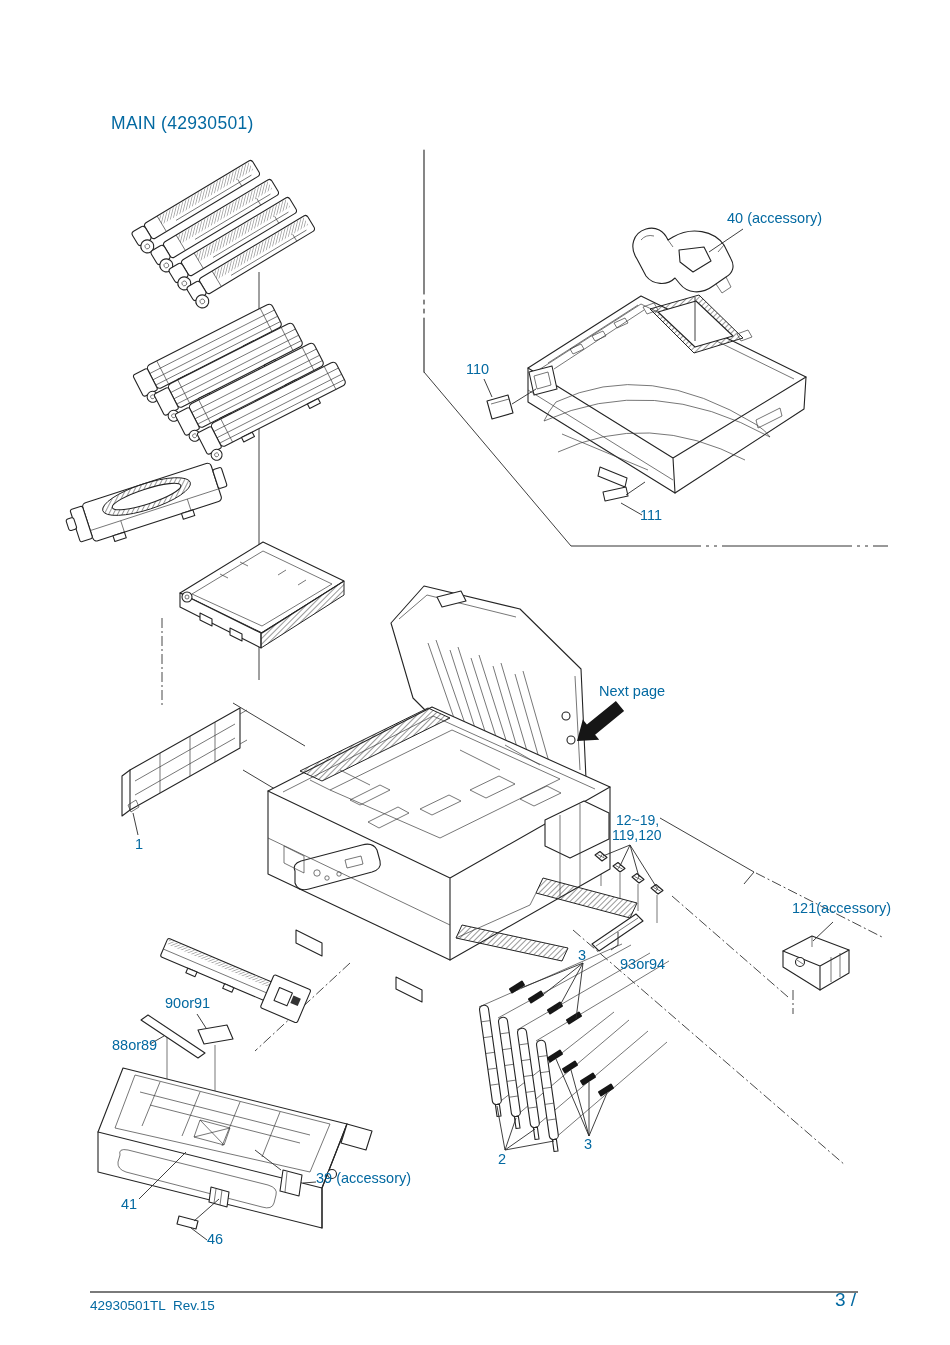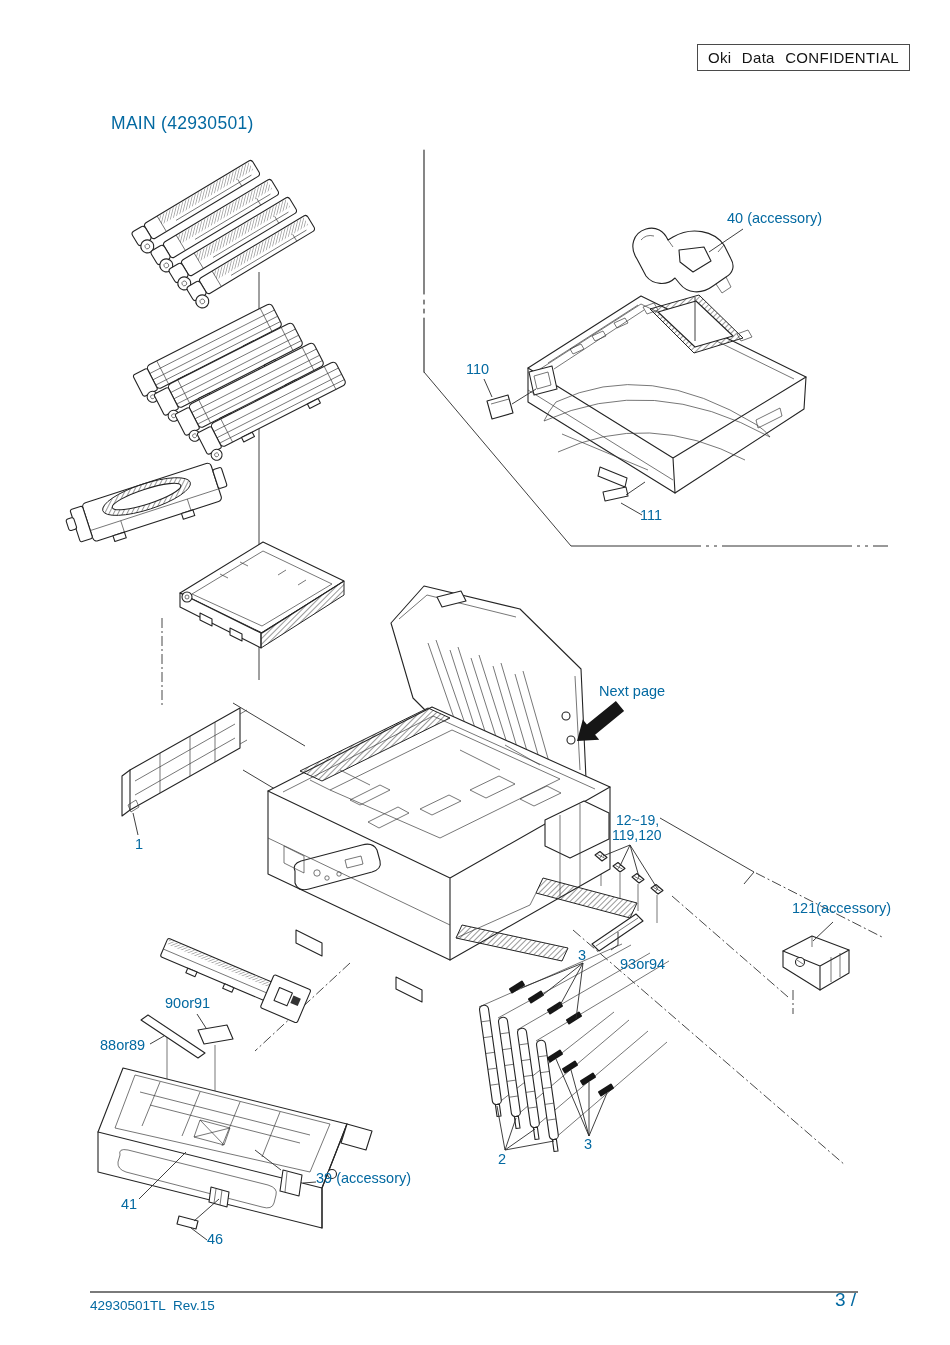--- a/index.html
+++ b/index.html
@@ -337,37 +337,36 @@
   <path class="ld" d="M197,1014 L206,1028"></path>
   <path class="ld" d="M150,1044 L164,1036"></path>
   <path class="ld" d="M139,1199 L186,1152"></path>
   <path class="ld" d="M191,1228 L207,1240 M194,1221 L219,1199"></path>
   <path class="ld" d="M303,1183 L316,1182 M255,1150 L281,1170"></path>
 </g>
 
 <polygon class="blk" points="615.9,700.9 586.9,724.6 582.8,719.6 577,741 599.2,739.8 595.1,734.8 624.1,711.1"></polygon>
 </svg>
 
-<div class="conf" style="left:697px;top:44px;">Oki Data CONFIDENTIAL</div>
 <div class="lbl title" style="left:111px;top:114px;">MAIN (42930501)</div>
 
 <div class="lbl" style="left:727px;top:211px;">40 (accessory)</div>
 <div class="lbl" style="left:466px;top:362px;">110</div>
 <div class="lbl" style="left:640px;top:508px;">111</div>
 <div class="lbl" style="left:599px;top:684px;">Next page</div>
 <div class="lbl" style="left:135px;top:837px;">1</div>
 <div class="lbl two" style="left:616px;top:813px;">12~19,</div>
 <div class="lbl two" style="left:612px;top:828px;">119,120</div>
 <div class="lbl" style="left:792px;top:861px;margin-top:40px;">121(accessory)</div>
 <div class="lbl" style="left:620px;top:927px;margin-top:30px;">93or94</div>
 <div class="lbl" style="left:578px;top:948px;">3</div>
 <div class="lbl" style="left:498px;top:1152px;">2</div>
 <div class="lbl" style="left:584px;top:1137px;">3</div>
 <div class="lbl" style="left:165px;top:996px;">90or91</div>
-<div class="lbl" style="left:100px;top:1038px;">88or89</div>
+<div class="lbl" style="left:112px;top:1038px;">88or89</div>
 <div class="lbl" style="left:121px;top:1197px;text-align:right;">41</div>
 <div class="lbl" style="left:207px;top:1232px;">46</div>
 <div class="lbl" style="left:316px;top:1171px;">39 (accessory)</div>
 
 <div class="foot-line" style="left:90px;top:1291px;width:768px;"></div>
 <div class="lbl foot-l" style="left:90px;top:1299px;">42930501TL Rev.15</div>
 <div class="lbl foot-r" style="left:835px;top:1290px;">3 /</div>
 
 </div>
 

